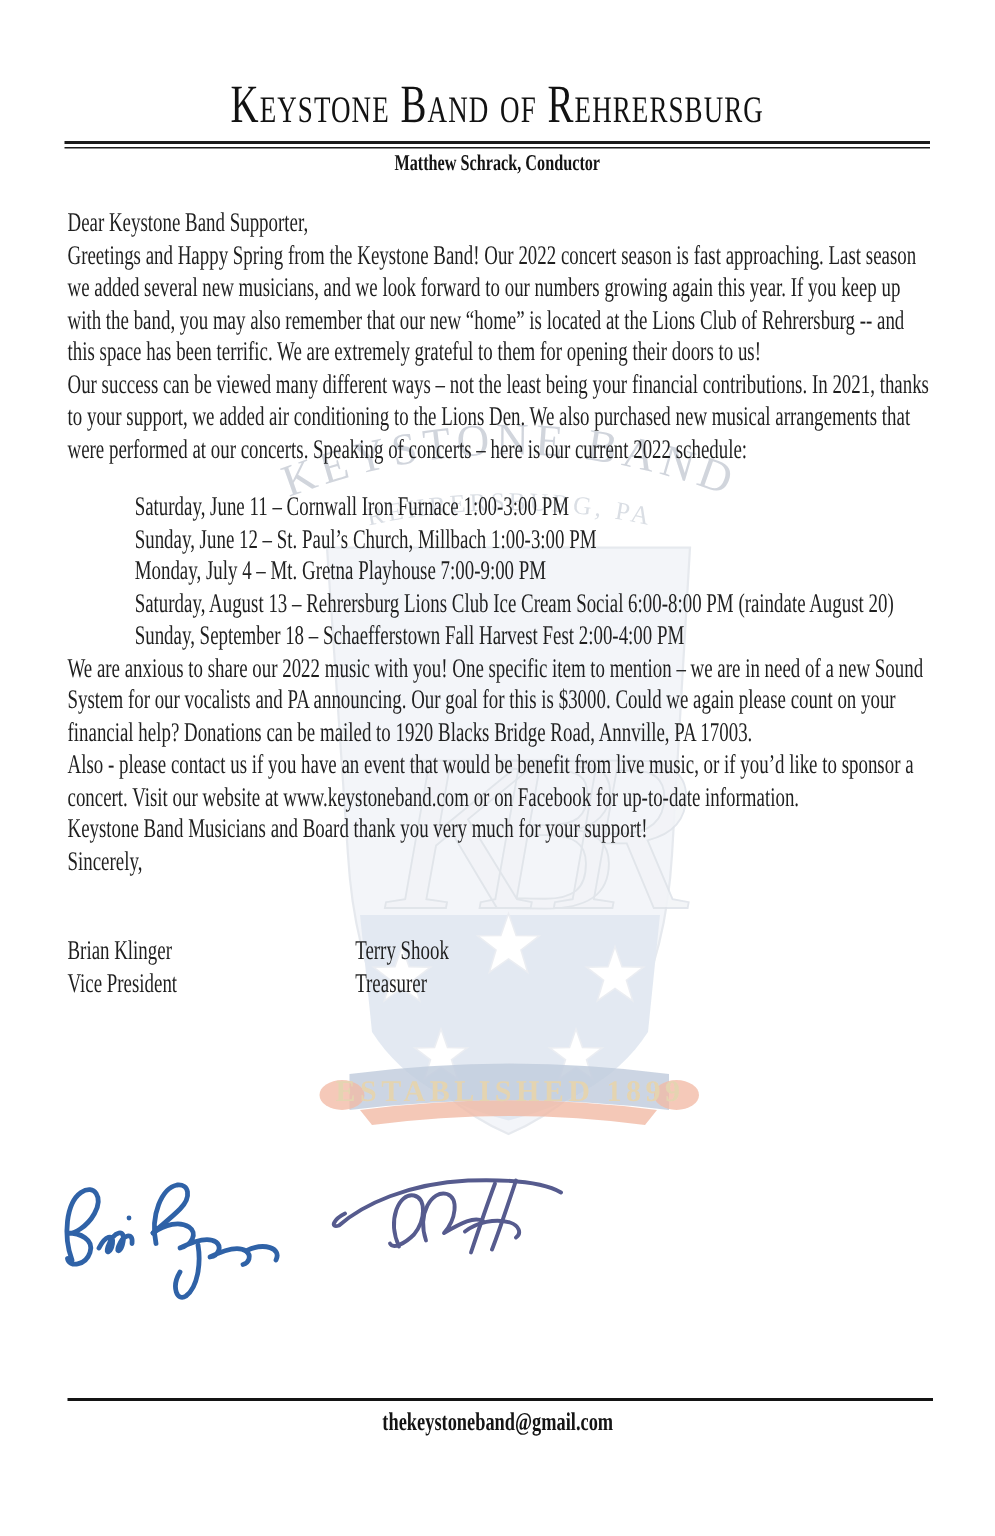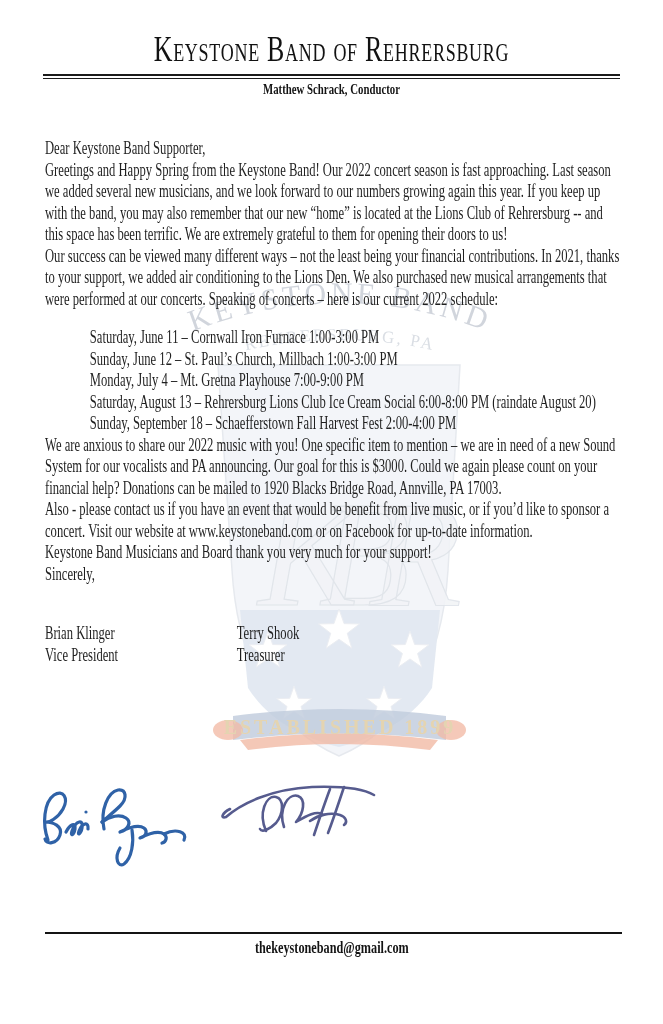--- a/index.html
+++ b/index.html
@@ -9,21 +9,21 @@
     font-family:"Liberation Serif", serif;
   }
 
   
   .watermark {
     position:absolute; left:178px; top:270px; width:324px; height:496px;
     z-index:0; opacity:0.85; pointer-events:none;
   }
 
   
-  .letterhead { position:absolute; top:28px; left:0; right:0; text-align:center; z-index:1; }
+  .letterhead { position:absolute; top:48px; left:0; right:0; text-align:center; z-index:1; }
   .band-title {
     font-size:36px; line-height:42px; font-variant:small-caps; letter-spacing:1px;
     white-space:nowrap; transform:scaleX(0.72); transform-origin:50% 50%; color:#121212;
   }
   .header-rule {
     width:577px; height:2px; margin:4px auto 0;
     border-top:2.5px solid #1b1b1b; border-bottom:1.2px solid #1b1b1b;
   }
   .conductor {
     margin-top:2px; font-weight:bold; font-size:15px; white-space:nowrap;

